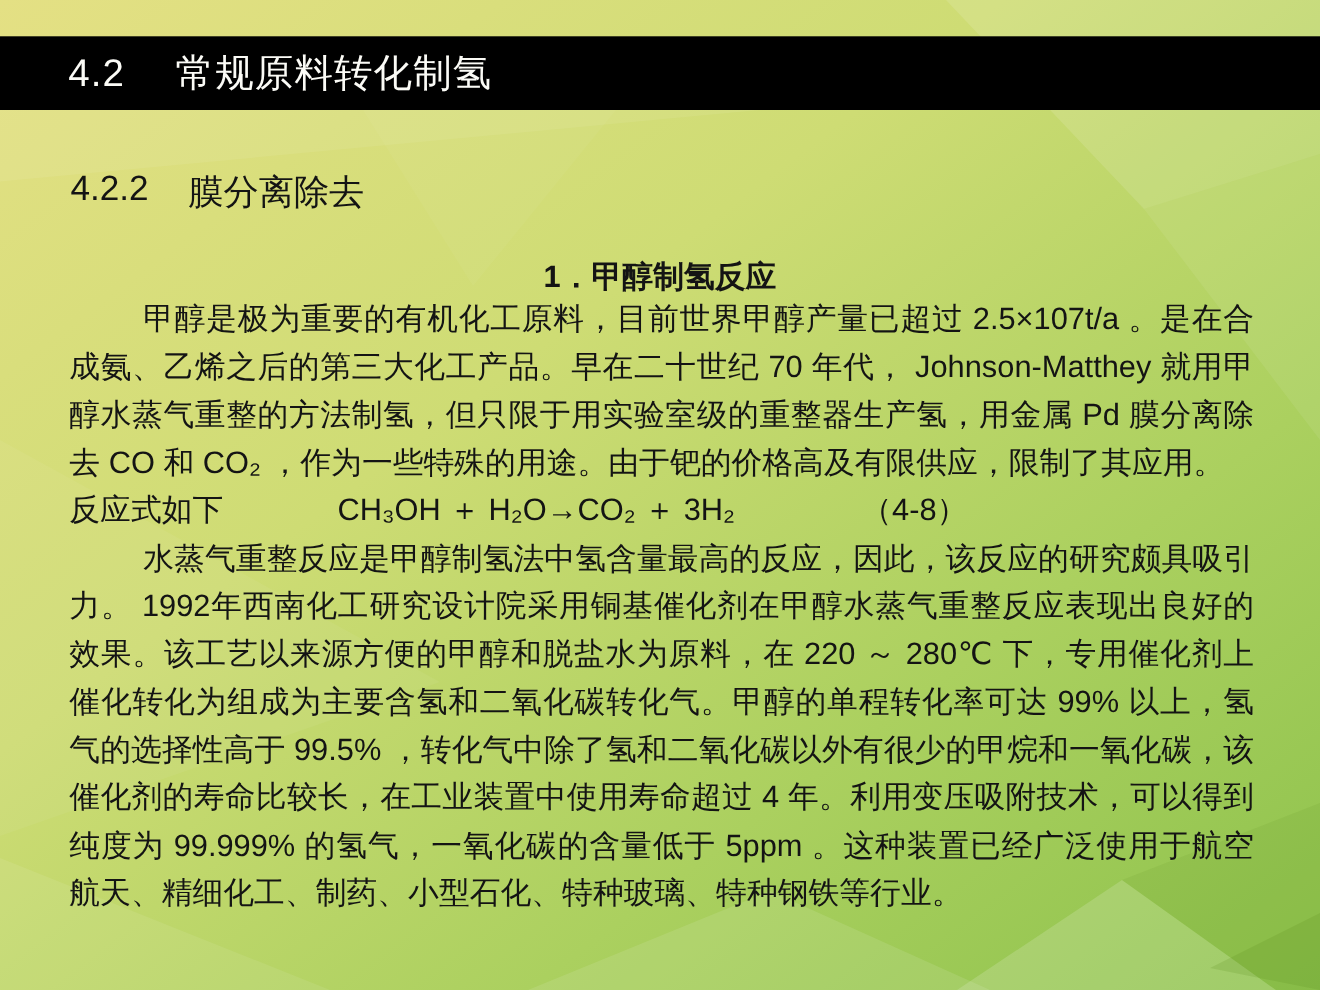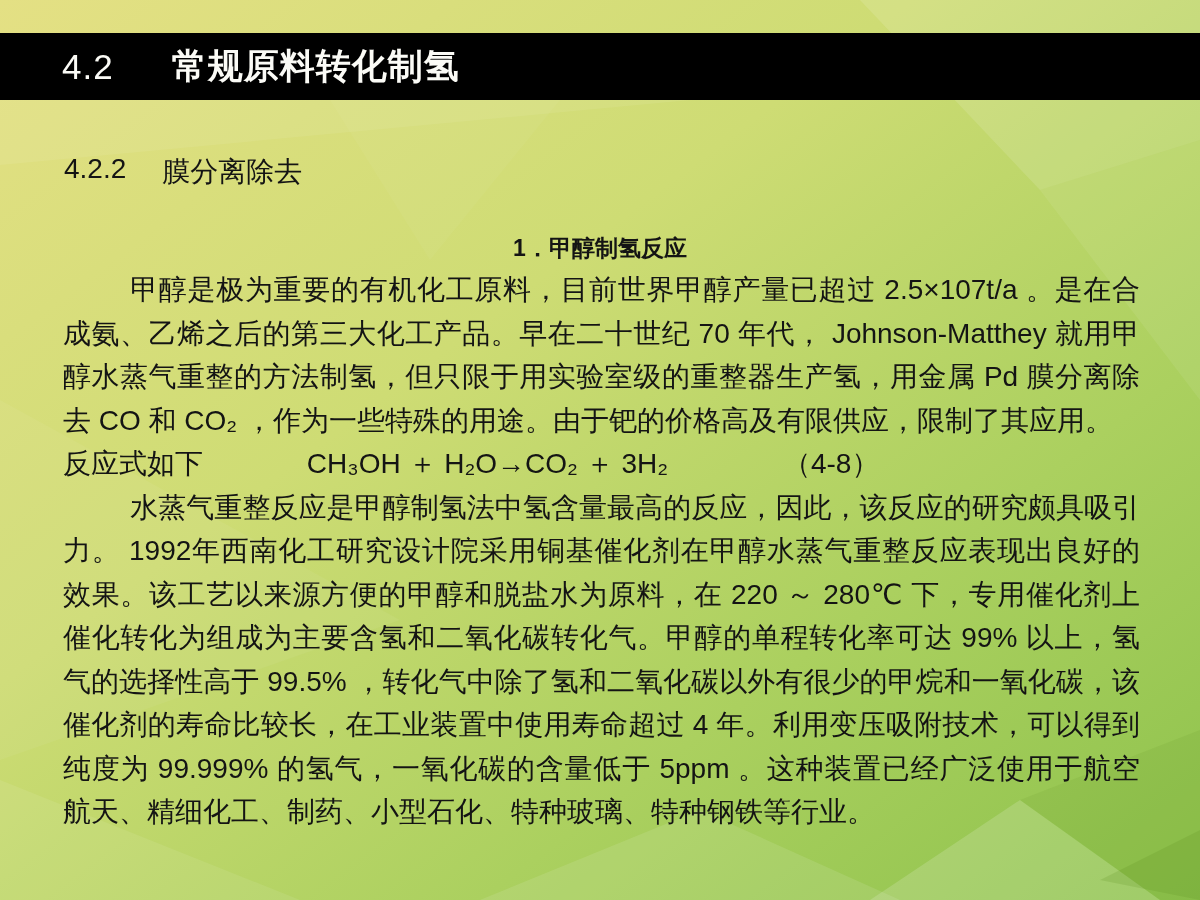--- a/index.html
+++ b/index.html
@@ -33,40 +33,40 @@
     width: 100%;
     height: 67px;
     background: var(--bar_bg, #000000);
     color: var(--bar_text, #fbfbf6);
     display: flex;
     align-items: center;
     font-size: 35px;
     letter-spacing: 1px;
   }
   .title-bar .num { margin-left: 62px; }
-  .title-bar .txt { margin-left: 58px; font-weight: bold; }
+  .title-bar .txt { margin-left: 46px; }
 
   .section-heading {
     position: absolute;
     top: 153px;
     left: 64px;
     color: var(--text, #141414);
-    font-size: 28px;
+    font-size: 32px;
     display: flex;
   }
   .section-heading .txt { margin-left: 36px; }
 
   .subtitle {
     position: absolute;
     top: 233px;
     left: 0;
     width: 100%;
     text-align: center;
     font-weight: bold;
-    font-size: 23px;
+    font-size: 28px;
     color: var(--text, #141414);
   }
 
   .body-text {
     position: absolute;
     top: 268px;
     left: 63px;
     width: 1077px;
     font-size: 28px;
     line-height: 43.5px;

